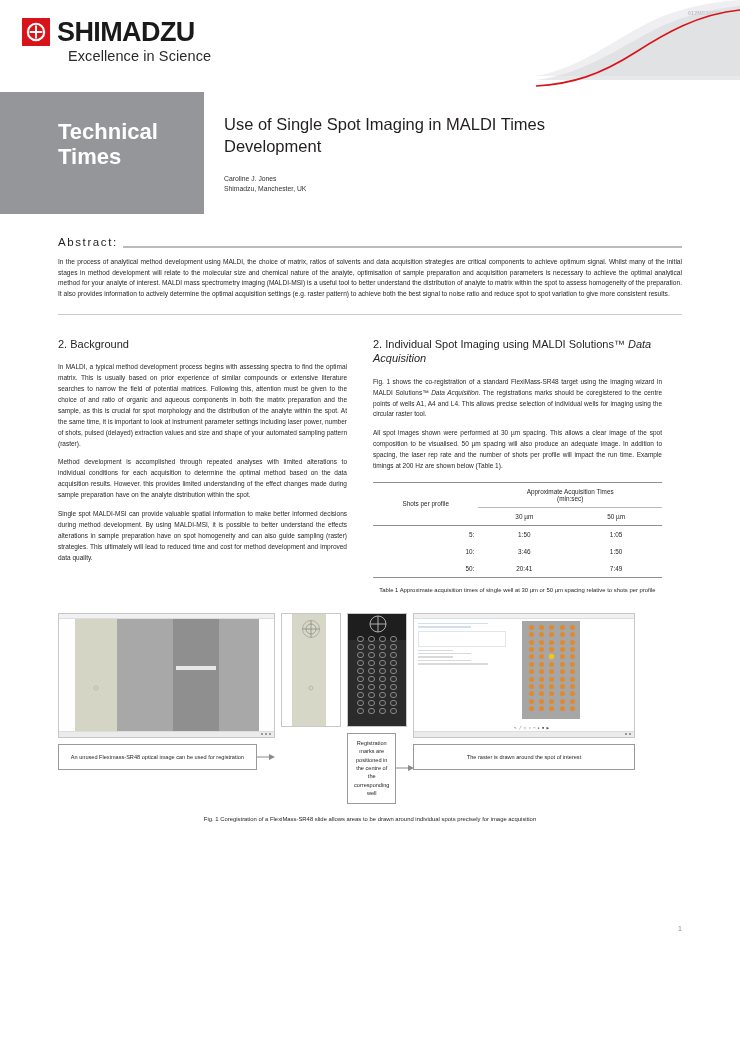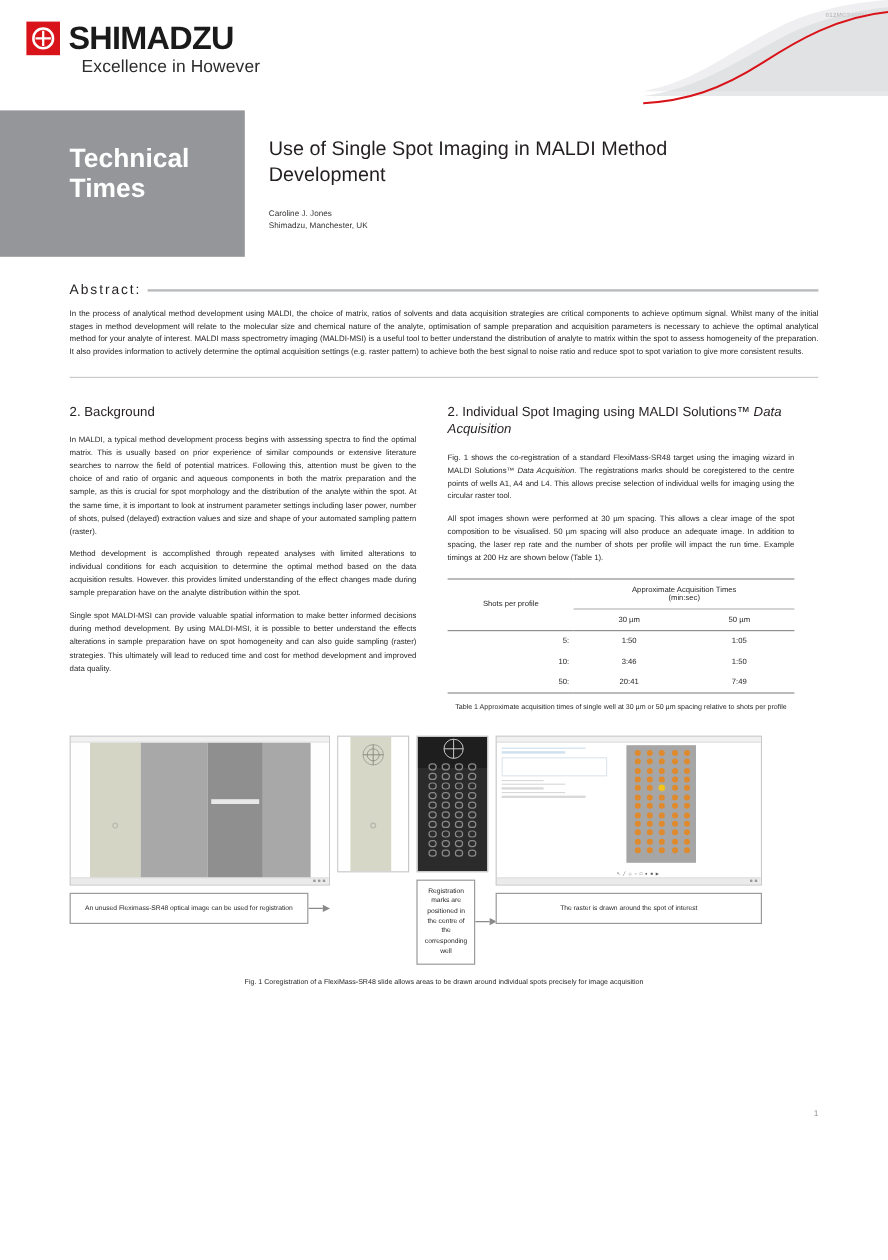--- a/index.html
+++ b/index.html
@@ -46,21 +46,21 @@
     color: #fff;
     padding: 28px 0 14px 58px;
     font-size: 22px; font-weight: bold; line-height: 1.12;
   }
   .title-area { position: absolute; left: 224px; top: 22px; width: 420px; }
   .doc-title { font-size: 16.5px; line-height: 1.33; color: #231f20; font-weight: normal; }
   .byline { margin-top: 16px; font-size: 6.8px; line-height: 1.55; color: #333; }
 
   
   .abstract { margin: 22px 58px 0 58px; }
-  .abstract-head { display: flex; align-items: center; gap: 5px; }
+  .abstract-head { display: flex; align-items: flex-end; gap: 5px; }
   .abstract-head h2 {
     font-size: 11.5px; font-weight: normal; letter-spacing: 1.6px; color: #231f20;
   }
   .rule { flex: 1; height: 2px; background: #b9bbbd; }
   .abstract-body {
     margin-top: 9px; font-size: 6.6px; line-height: 1.62;
     text-align: justify; color: #231f20;
   }
   .abstract-rule { margin: 14px 58px 0 58px; height: 1px; background: #c8cacc; }
 
@@ -221,36 +221,36 @@
   <div class="logo-row">
     <div class="logo-mark">
       <svg width="22" height="22" viewBox="0 0 22 22">
         <circle cx="11" cy="11" r="8.2" fill="none" stroke="#ffffff" stroke-width="2.1"></circle>
         <line x1="11" y1="4.6" x2="11" y2="17.4" stroke="#ffffff" stroke-width="1.9"></line>
         <line x1="4.6" y1="11" x2="17.4" y2="11" stroke="#ffffff" stroke-width="1.9"></line>
       </svg>
     </div>
     <div class="logo-word">SHIMADZU</div>
   </div>
-  <div class="logo-tag">Excellence in However</div>
+  <div class="logo-tag">Excellence in Science</div>
 
   <svg class="swoosh" viewBox="0 0 300 92">
     <path d="M300,0 C300,0 250,2 210,22 C168,43 140,68 96,76 L300,76 Z" fill="#e9eaec" opacity="0.75"></path>
     <path d="M300,6 C300,6 252,10 214,30 C172,52 142,74 96,80 L300,80 Z" fill="#d6d8da" opacity="0.6"></path>
     <path d="M300,10 C258,14 224,34 196,52 C160,75 132,84 96,86" fill="none" stroke="#d9131a" stroke-width="1.6"></path>
   </svg>
 </div>
 
 <div class="title-band">
   <div class="tech-block">
     <div>Technical</div>
     <div>Times</div>
   </div>
   <div class="title-area">
-    <div class="doc-title">Use of Single Spot Imaging in MALDI Method Development</div>
+    <div class="doc-title">Use of Single Spot Imaging in MALDI Times Development</div>
     <div class="byline">
       <div>Caroline J. Jones</div>
       <div>Shimadzu, Manchester, UK</div>
     </div>
   </div>
 </div>
 
 <div class="abstract">
   <div class="abstract-head">
     <h2>Abstract:</h2>

